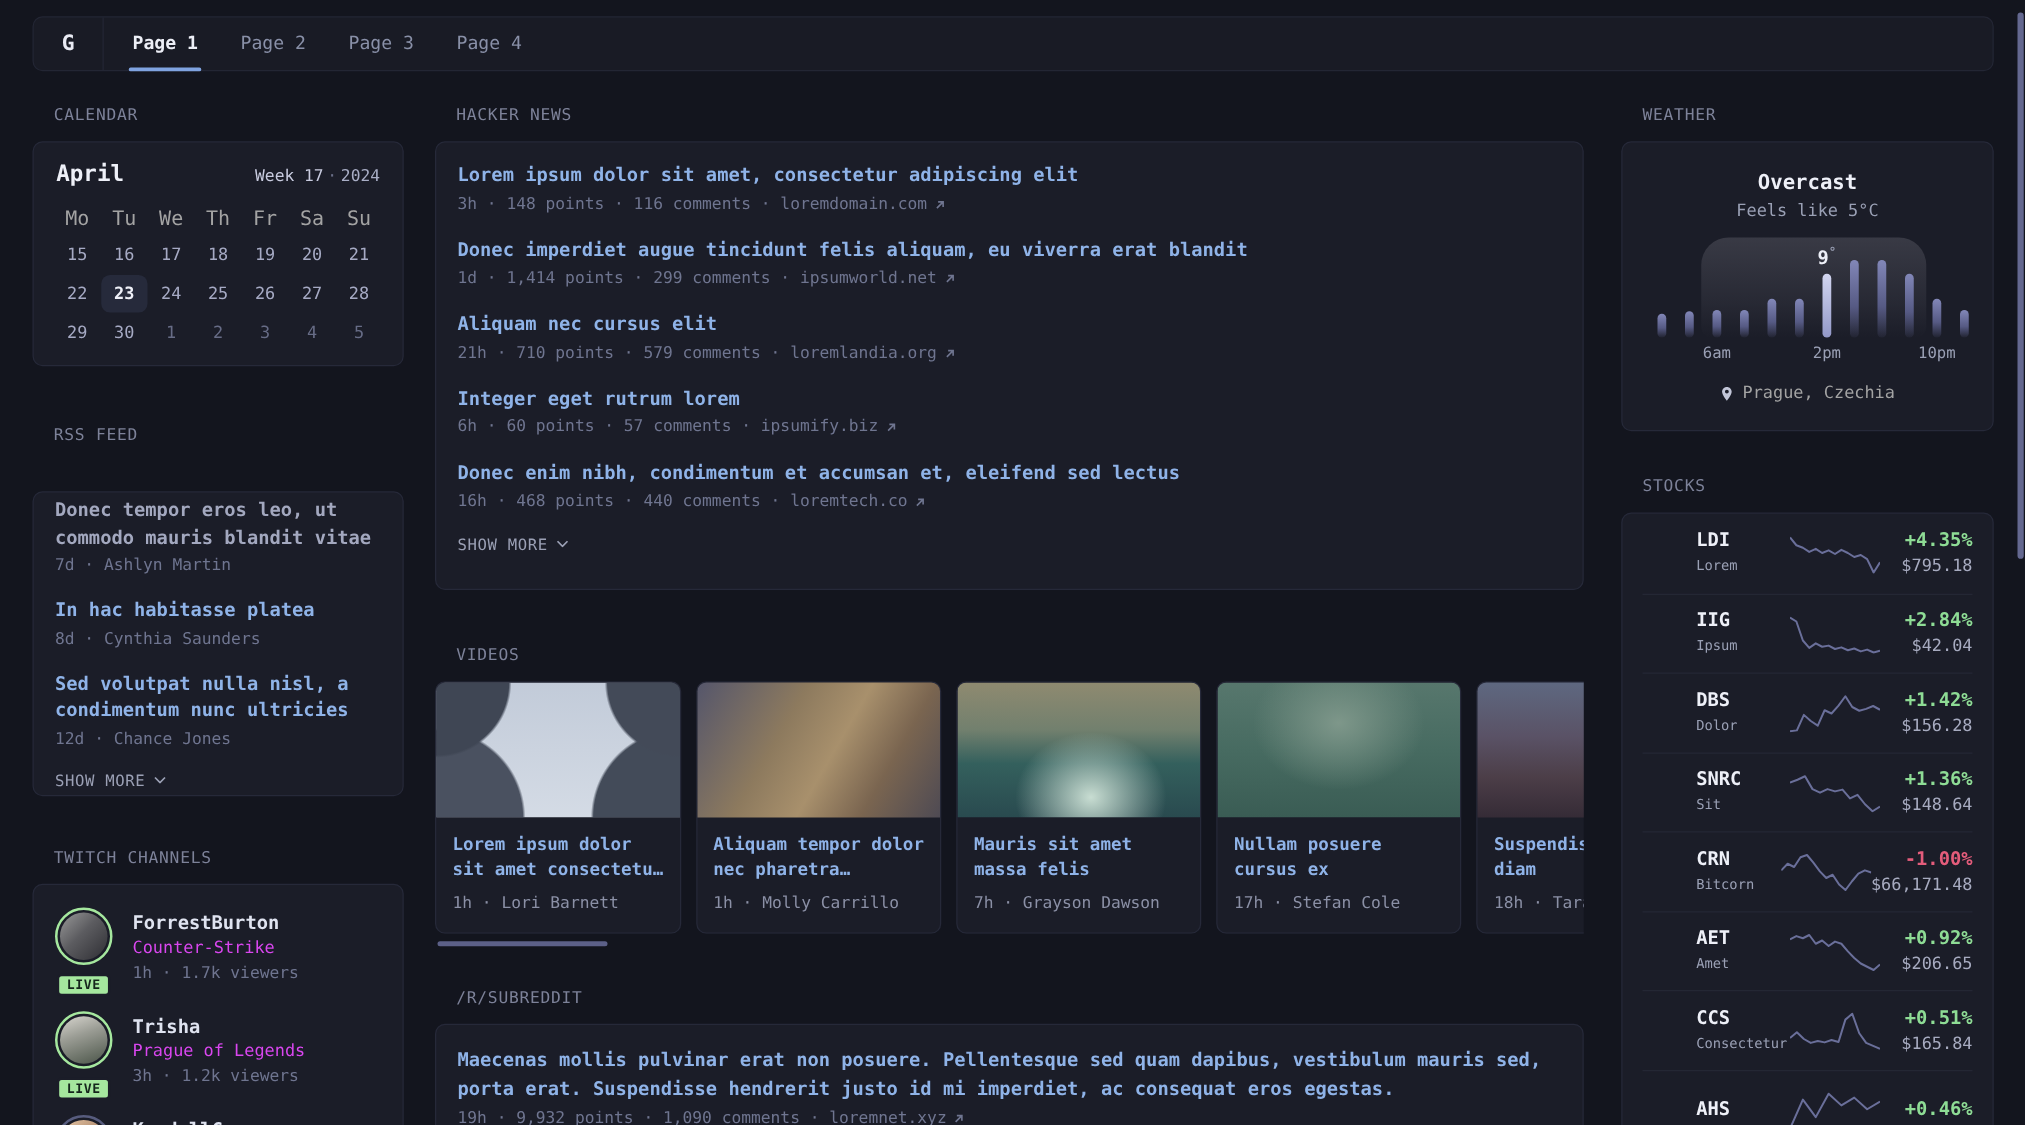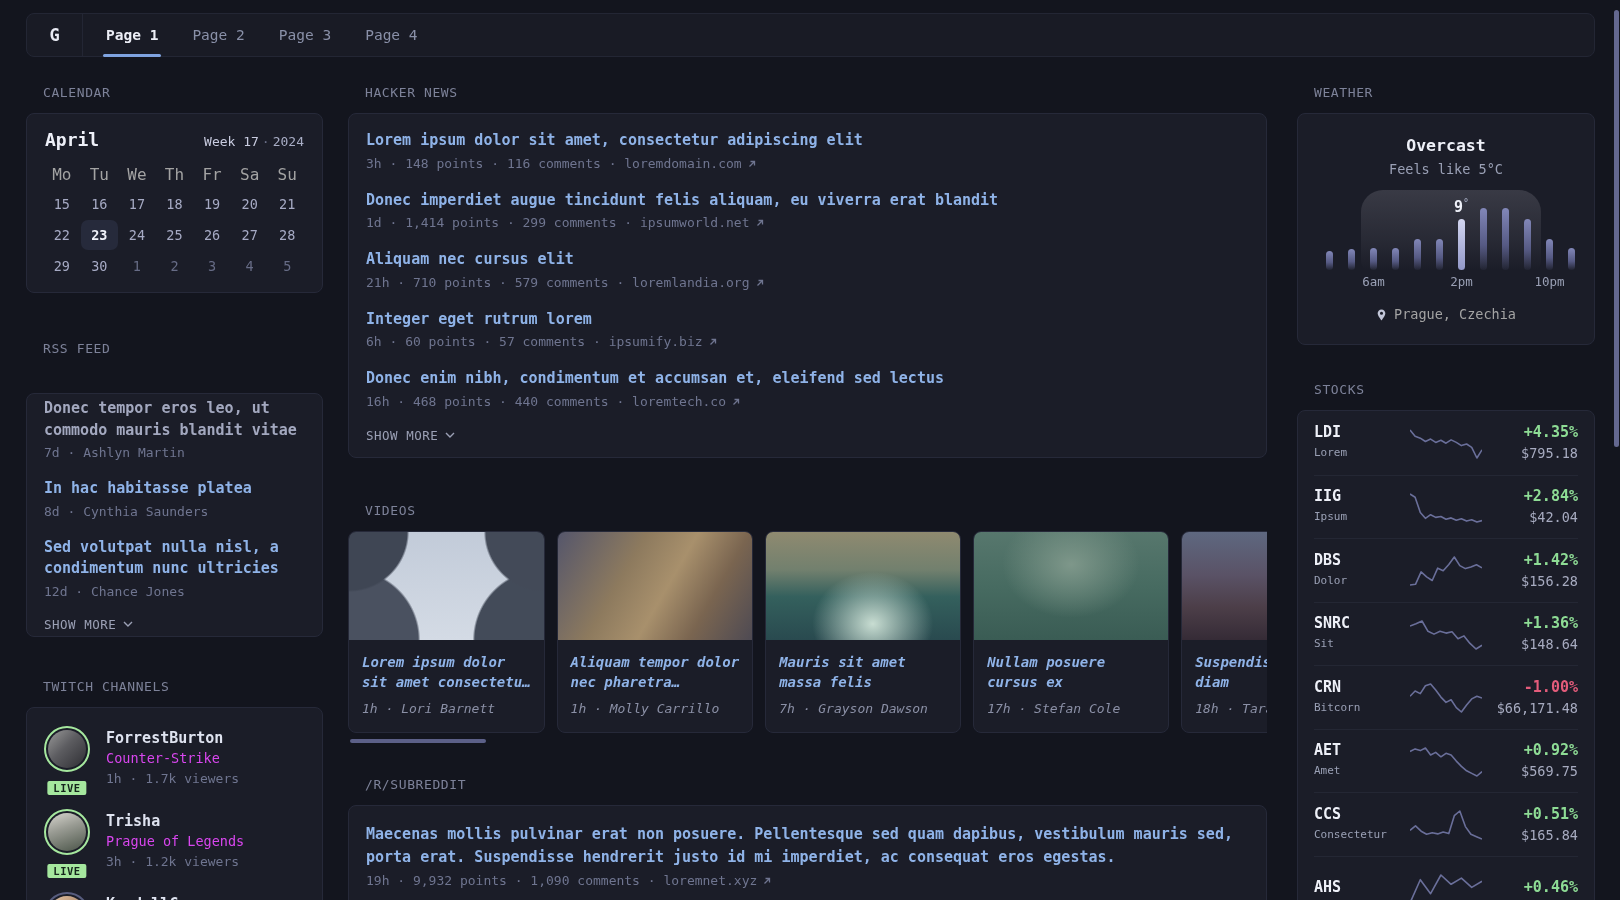--- a/index.html
+++ b/index.html
@@ -58,26 +58,26 @@
   .tw-avatar{position:relative;width:46px;flex:0 0 46px;}
   .tw-ring{width:46px;height:46px;border-radius:50%;border:2px solid var(--live);padding:2px;}
   .tw-ring.off{border-color:#575c7e;}
   .tw-img{width:100%;height:100%;border-radius:50%;}
   .tw-live{position:absolute;left:50%;bottom:-8px;transform:translateX(-50%);background:var(--live);color:#15251c;font-size:10.5px;font-weight:700;letter-spacing:.5px;padding:1px 6px;border-radius:4px;border:2px solid var(--card);}
   .tw-name{font-size:15px;font-weight:700;color:#dfe3f0;line-height:20px;padding-top:2px;}
   .tw-game{font-size:13.5px;color:#d946ef;line-height:21px;}
   .tw-meta{font-size:13px;color:var(--dim);line-height:20px;}
 
   
-  .hn-card{padding:16px 17px 14px;}
+  .hn-card{padding:16px 17px 28px;}
   .hn-item{margin-bottom:16px;}
 
   
   .vid-row{display:flex;gap:12px;width:919px;overflow:hidden;margin-top:12px;}
-  .vid-card{flex:0 0 196px;background:var(--card);border:1px solid var(--border);border-radius:8px;height:202px;cursor:pointer;font-style:italic;}
+  .vid-card{flex:0 0 196px;background:var(--card);border:1px solid var(--border);border-radius:8px;height:202px;cursor:pointer;}
   .vid-thumb{width:100%;height:108px;border-radius:7px 7px 0 0;}
   .vid-body{padding:12px 13px 0;}
   .vid-title{font-size:14px;font-weight:700;color:var(--blue);line-height:20px;white-space:nowrap;}
   .vid-meta{font-size:13px;color:#8b90a6;line-height:18px;margin-top:8px;white-space:nowrap;}
   .vid-scroll{position:relative;height:4px;margin-top:6px;}
   .vid-thumbbar{position:absolute;left:2px;top:0;width:136px;height:4px;border-radius:2px;background:#5c6088;cursor:pointer;}
 
   
   .sub-card{padding:17px 17px;height:120px;overflow:hidden;}
   .sub-title{font-size:15px;font-weight:700;color:var(--blue);line-height:23px;cursor:pointer;}
@@ -93,21 +93,21 @@
   .wx-temp{position:absolute;font-size:15px;font-weight:700;color:#eef0f8;width:40px;text-align:center;}
   .wx-temp sup{font-size:10px;color:#9aa0b5;}
   .wx-time{position:absolute;top:78px;transform:translateX(-50%);font-size:12.5px;color:#9aa0b5;}
   .wx-loc{display:flex;align-items:flex-end;justify-content:center;gap:7px;margin-top:14px;font-size:13.5px;color:#a3a3a3;}
   .wx-loc svg{fill:#c2c6d8;}
 
   
   .st-card{padding:0 16px;overflow:hidden;height:508px;}
   .st-row{display:flex;align-items:center;height:63.5px;border-top:1px solid #242734;cursor:pointer;}
   .st-row:first-child{border-top:none;}
-  .st-left{width:92px;}
+  .st-left{width:92px;margin-left:43px;}
   .st-sym{font-size:15px;font-weight:700;color:#eef0f8;line-height:21px;}
   .st-name{font-size:11px;color:#9aa0b5;line-height:20px;}
   .st-spark{flex:1;display:flex;justify-content:center;}
   .st-right{width:92px;text-align:right;}
   .st-chg{font-size:15px;font-weight:700;line-height:21px;}
   .st-chg.up{color:var(--green);} .st-chg.down{color:var(--red);}
   .st-price{font-size:13.5px;color:#a7abc0;line-height:20px;}
 
   
   .vscroll-thumb{position:absolute;right:1px;top:10px;width:5px;height:437px;border-radius:3px;background:#646890;cursor:pointer;}
@@ -490,21 +490,21 @@
                 <div class="st-sym">AET</div>
                 <div class="st-name">Amet</div>
               </div>
               <div class="st-spark">
                 <svg width="72" height="32" viewBox="0 0 72 32">
                   <polyline points="0.0,6.5 5.1,3.9 10.3,5.6 15.4,3.0 20.6,10.0 25.7,7.4 30.9,11.8 36.0,8.3 41.1,10.0 46.3,16.1 51.4,21.4 56.6,25.8 61.7,28.4 66.9,31.0 72.0,26.6" fill="none" stroke="#6a6f9a" stroke-width="1.6" stroke-linejoin="round"></polyline>
                 </svg>
               </div>
               <div class="st-right">
                 <div class="st-chg up">+0.92%</div>
-                <div class="st-price">$569.75</div>
+                <div class="st-price">$206.65</div>
               </div>
             </div>
             <div class="st-row">
               <div class="st-left">
                 <div class="st-sym">CCS</div>
                 <div class="st-name">Consectetur</div>
               </div>
               <div class="st-spark">
                 <svg width="72" height="32" viewBox="0 0 72 32">
                   <polyline points="0.0,22.4 5.5,17.8 11.1,23.2 16.6,26.3 22.2,24.8 27.7,25.9 33.2,24.0 38.8,25.6 44.3,7.7 49.8,3.0 55.4,18.6 60.9,26.3 66.5,28.7 72.0,31.0" fill="none" stroke="#6a6f9a" stroke-width="1.6" stroke-linejoin="round"></polyline>

